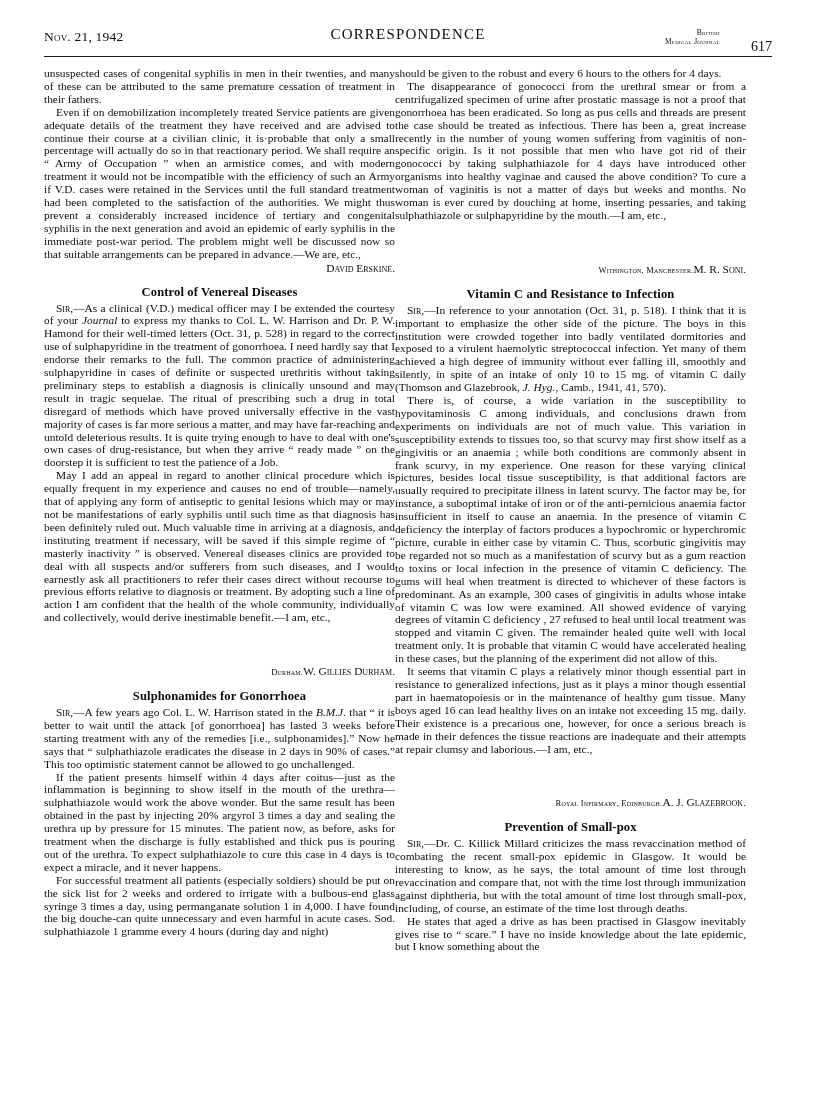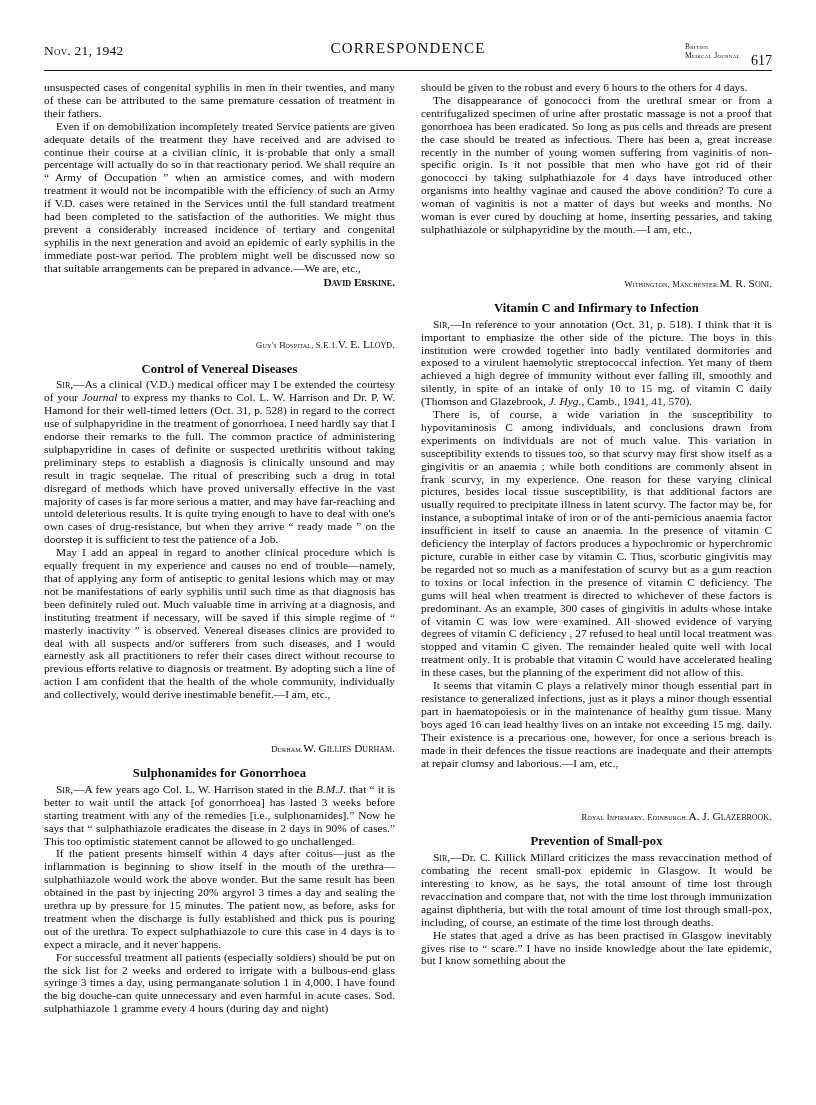--- a/index.html
+++ b/index.html
@@ -11,21 +11,21 @@
     width: 816px;
     height: 1105px;
     font-family: "Liberation Serif", serif;
     color: #0d0d0d;
   }
   .page {
     position: relative;
     width: 816px;
     height: 1105px;
     box-sizing: border-box;
-    padding: 40px 44px 18px 44px;
+    padding: 26px 44px 18px 44px;
   }
   
   .masthead {
     position: relative;
     height: 30px;
     border-bottom: 1px solid #1a1a1a;
     margin-bottom: 10px;
   }
   .mast-date {
     position: absolute;
@@ -39,38 +39,37 @@
     position: absolute;
     left: 0;
     right: 0;
     top: 0;
     text-align: center;
     font-size: 15px;
     letter-spacing: 1.2px;
   }
   .mast-journal {
     position: absolute;
-    right: 32px;
+    right: 52px;
     top: 2px;
-    text-align: left;
+    text-align: right;
     font-size: 7.5px;
     line-height: 1.25;
     font-variant: small-caps;
     letter-spacing: 0.3px;
   }
   .mast-page {
     position: absolute;
     right: 0;
     top: 13px;
     font-size: 14px;
   }
   
   .columns {
     display: flex;
-    gap: 26px;
   }
   .col {
     width: 351px;
     font-size: 11.4px;
     line-height: 12.9px;
     text-align: justify;
     hyphens: none;
   }
   p.para {
     margin: 0;
@@ -86,25 +85,24 @@
     font-variant: small-caps;
   }
   h2.sec {
     margin: 11px 0 3px 0;
     font-size: 12.6px;
     text-align: center;
     font-weight: bold;
     letter-spacing: 0.1px;
   }
   .sig {
-    margin: 1px 0 9px 0;
+    margin: 1px 0 2px 0;
     text-align: right;
     font-size: 11.4px;
     line-height: 13px;
-    font-weight: bold;
   }
   .sig-line {
     display: block;
   }
   .addr-row {
     display: flex;
     justify-content: flex-end;
     align-items: baseline;
     margin-top: 1px;
   }
@@ -144,24 +142,20 @@
   <div class="columns">
 
     <div class="col">
 
       <p class="para noindent">unsuspected cases of congenital syphilis in men in their twenties, and many of these can be attributed to the same premature cessation of treatment in their fathers.</p>
       <p class="para">Even if on demobilization incompletely treated Service patients are given adequate details of the treatment they have received and are advised to continue their course at a civilian clinic, it is·probable that only a small percentage will actually do so in that reactionary period. We shall require an “ Army of Occupation ” when an armistice comes, and with modern treatment it would not be incompatible with the efficiency of such an Army if V.D. cases were retained in the Services until the full standard treatment had been completed to the satisfaction of the authorities. We might thus prevent a considerably increased incidence of tertiary and congenital syphilis in the next generation and avoid an epidemic of early syphilis in the immediate post-war period. The problem might well be discussed now so that suitable arrangements can be prepared in advance.—We are, etc.,</p>
 
       <div class="sig">
         <span class="sig-line sc">David Erskine.</span>
       </div>
-      <div class="addr-row">
-        <span class="addr">Guy's Hospital, S.E.1.</span>
-        <span class="name-right">V. E. Lloyd.</span>
-      </div>
 
       <h2 class="sec">Control of Venereal Diseases</h2>
       <p class="para sir"><span class="sc">Sir</span>,—As a clinical (V.D.) medical officer may I be extended the courtesy of your <i>Journal</i> to express my thanks to Col. L. W. Harrison and Dr. P. W. Hamond for their well-timed letters (Oct. 31, p. 528) in regard to the correct use of sulphapyridine in the treatment of gonorrhoea. I need hardly say that I endorse their remarks to the full. The common practice of administering sulphapyridine in cases of definite or suspected urethritis without taking preliminary steps to establish a diagnosis is clinically unsound and may result in tragic sequelae. The ritual of prescribing such a drug in total disregard of methods which have proved universally effective in the vast majority of cases is far more serious a matter, and may have far-reaching and untold deleterious results. It is quite trying enough to have to deal with one's own cases of drug-resistance, but when they arrive “ ready made ” on the doorstep it is sufficient to test the patience of a Job.</p>
       <p class="para">May I add an appeal in regard to another clinical procedure which is equally frequent in my experience and causes no end of trouble—namely, that of applying any form of antiseptic to genital lesions which may or may not be manifestations of early syphilis until such time as that diagnosis has been definitely ruled out. Much valuable time in arriving at a diagnosis, and instituting treatment if necessary, will be saved if this simple regime of “ masterly inactivity ” is observed. Venereal diseases clinics are provided to deal with all suspects and/or sufferers from such diseases, and I would earnestly ask all practitioners to refer their cases direct without recourse to previous efforts relative to diagnosis or treatment. By adopting such a line of action I am confident that the health of the whole community, individually and collectively, would derive inestimable benefit.—I am, etc.,</p>
 
       <div class="addr-row">
         <span class="addr">Durham.</span>
         <span class="name-right">W. Gillies Durham.</span>
       </div>
 
@@ -175,21 +169,21 @@
     <div class="col">
 
       <p class="para noindent">should be given to the robust and every 6 hours to the others for 4 days.</p>
       <p class="para">The disappearance of gonococci from the urethral smear or from a centrifugalized specimen of urine after prostatic massage is not a proof that gonorrhoea has been eradicated. So long as pus cells and threads are present the case should be treated as infectious. There has been a, great increase recently in the number of young women suffering from vaginitis of non-specific origin. Is it not possible that men who have got rid of their gonococci by taking sulphathiazole for 4 days have introduced other organisms into healthy vaginae and caused the above condition? To cure a woman of vaginitis is not a matter of days but weeks and months. No woman is ever cured by douching at home, inserting pessaries, and taking sulphathiazole or sulphapyridine by the mouth.—I am, etc.,</p>
 
       <div class="addr-row">
         <span class="addr">Withington, Manchester.</span>
         <span class="name-right">M. R. Soni.</span>
       </div>
 
-      <h2 class="sec">Vitamin C and Infirmary to Infection</h2>
+      <h2 class="sec">Vitamin C and Resistance to Infection</h2>
       <p class="para sir"><span class="sc">Sir</span>,—In reference to your annotation (Oct. 31, p. 518). I think that it is important to emphasize the other side of the picture. The boys in this institution were crowded together into badly ventilated dormitories and exposed to a virulent haemolytic streptococcal infection. Yet many of them achieved a high degree of immunity without ever falling ill, smoothly and silently, in spite of an intake of only 10 to 15 mg. of vitamin C daily (Thomson and Glazebrook, <i>J. Hyg.</i>, Camb., 1941, 41, 570).</p>
       <p class="para">There is, of course, a wide variation in the susceptibility to hypovitaminosis C among individuals, and conclusions drawn from experiments on individuals are not of much value. This variation in susceptibility extends to tissues too, so that scurvy may first show itself as a gingivitis or an anaemia ; while both conditions are commonly absent in frank scurvy, in my experience. One reason for these varying clinical pictures, besides local tissue susceptibility, is that additional factors are usually required to precipitate illness in latent scurvy. The factor may be, for instance, a suboptimal intake of iron or of the anti-pernicious anaemia factor insufficient in itself to cause an anaemia. In the presence of vitamin C deficiency the interplay of factors produces a hypochromic or hyperchromic picture, curable in either case by vitamin C. Thus, scorbutic gingivitis may be regarded not so much as a manifestation of scurvy but as a gum reaction to toxins or local infection in the presence of vitamin C deficiency. The gums will heal when treatment is directed to whichever of these factors is predominant. As an example, 300 cases of gingivitis in adults whose intake of vitamin C was low were examined. All showed evidence of varying degrees of vitamin C deficiency , 27 refused to heal until local treatment was stopped and vitamin C given. The remainder healed quite well with local treatment only. It is probable that vitamin C would have accelerated healing in these cases, but the planning of the experiment did not allow of this.</p>
       <p class="para">It seems that vitamin C plays a relatively minor though essential part in resistance to generalized infections, just as it plays a minor though essential part in haematopoiesis or in the maintenance of healthy gum tissue. Many boys aged 16 can lead healthy lives on an intake not exceeding 15 mg. daily. Their existence is a precarious one, however, for once a serious breach is made in their defences the tissue reactions are inadequate and their attempts at repair clumsy and laborious.—I am, etc.,</p>
 
       <div class="addr-row">
         <span class="addr">Royal Infirmary, Edinburgh.</span>
         <span class="name-right">A. J. Glazebrook.</span>
       </div>
 
 

